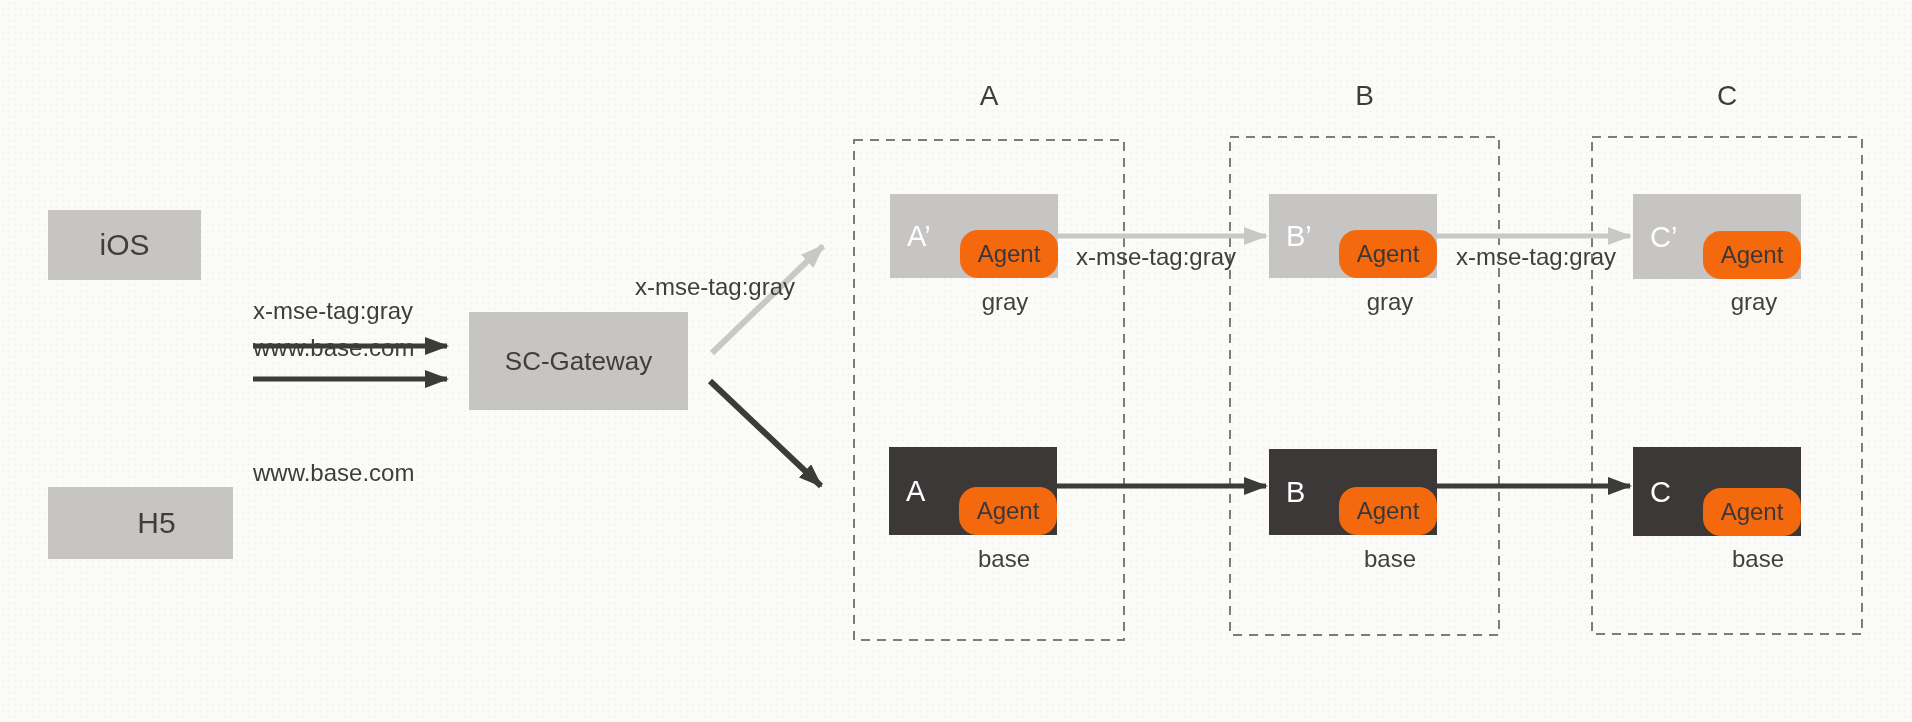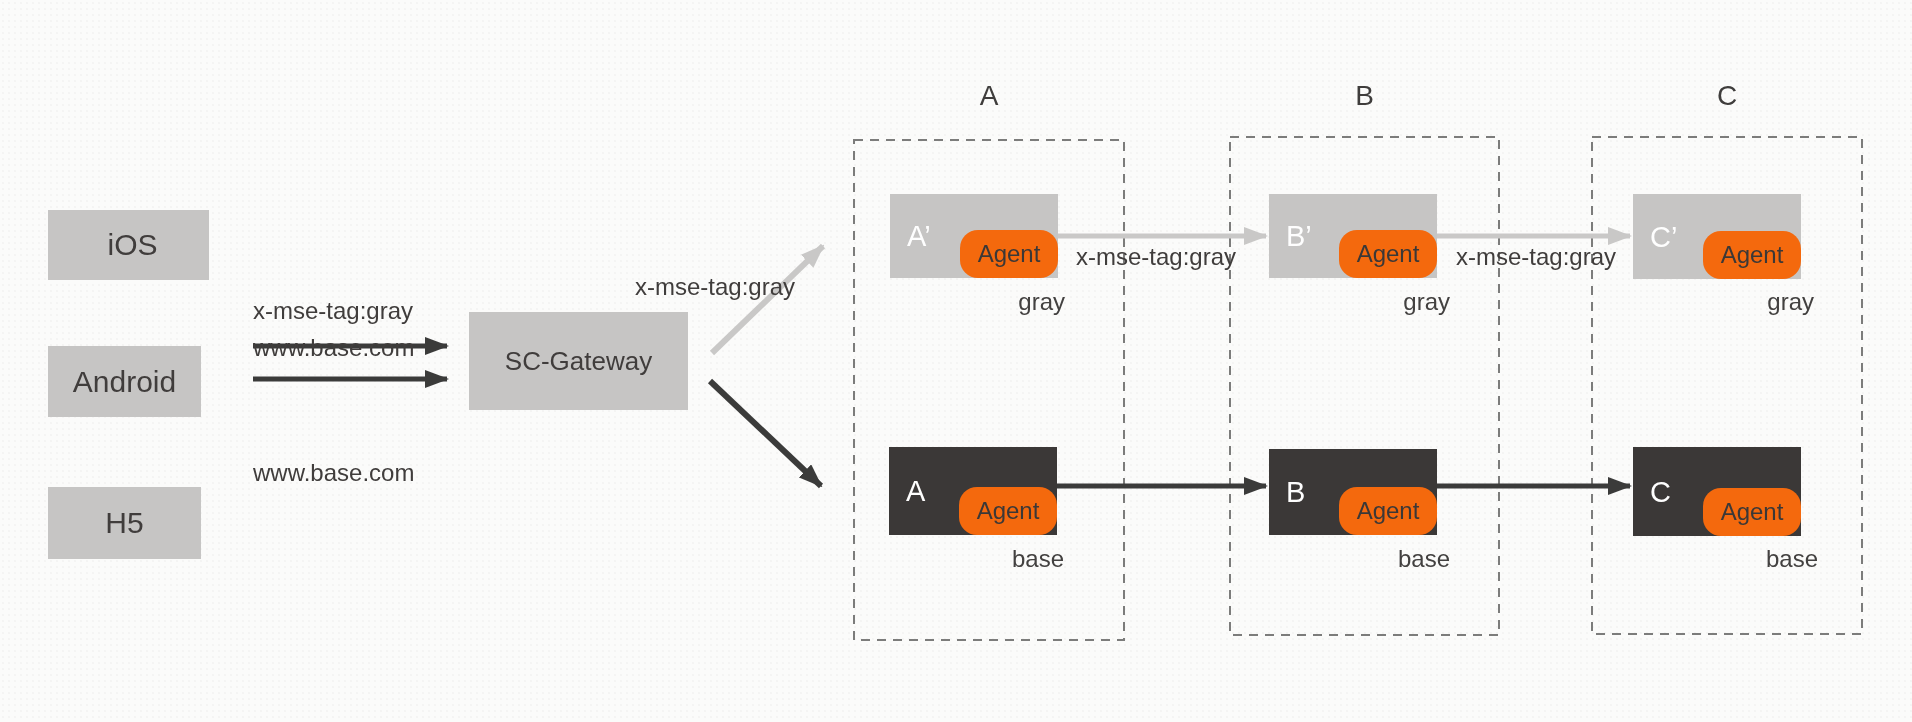--- a/index.html
+++ b/index.html
@@ -70,21 +70,21 @@
     justify-content: center;
     font-size: 24px;
     color: #3b3837;
     border-radius: 18px;
   }
 
   .env-label {
     position: absolute;
     font-size: 24px;
     color: #434140;
-    text-align: right;
+    text-align: center;
     white-space: nowrap;
   }
 
   svg.arrows { position: absolute; left: 0; top: 0; }
 </style>
 </head>
 <body>
 
 <div class="canvas">
 
@@ -108,27 +108,24 @@
     <line x1="712" y1="353" x2="823" y2="246" stroke="#c9c8c7" stroke-width="6" marker-end="url(#headGray)"></line>
     <line x1="710" y1="381" x2="821" y2="486" stroke="#3b3b3a" stroke-width="6" marker-end="url(#headDark)"></line>
 
     <line x1="1058" y1="236" x2="1266" y2="236" stroke="#c9c8c7" stroke-width="5" marker-end="url(#headGray)"></line>
     <line x1="1437" y1="236" x2="1630" y2="236" stroke="#c9c8c7" stroke-width="5" marker-end="url(#headGray)"></line>
 
     <line x1="1057" y1="486" x2="1266" y2="486" stroke="#3b3b3a" stroke-width="5" marker-end="url(#headDark)"></line>
     <line x1="1437" y1="486" x2="1630" y2="486" stroke="#3b3b3a" stroke-width="5" marker-end="url(#headDark)"></line>
   </svg>
 
-  <div class="gbox" style="left:48px; top:210px; width:153px; height:70px;padding-left:8px;">
+  <div class="gbox" style="left:48px; top:210px; width:153px; height:70px;">
     <span>iOS</span>
   </div>
-  <div class="gbox" style="left:48px; top:346px; width:153px; height:71px;">
-    <span>Android</span>
-  </div>
-  <div class="gbox" style="left:48px; top:487px; width:153px; height:72px;">
+  <div class="gbox" style="left:48px; top:487px; width:153px; height:72px;padding-left:32px;">
     <span>H5</span>
   </div>
 
   <div class="ann" style="left:253px; top:250px;">x-mse-tag:gray</div>
   <div class="ann" style="left:253px; top:287px;">www.base.com</div>
   <div class="ann" style="left:253px; top:412px;">www.base.com</div>
 
   <div class="gbox" style="left:469px; top:312px; width:219px; height:98px; font-size:26px;">
     <span>SC-Gateway</span>
   </div>

